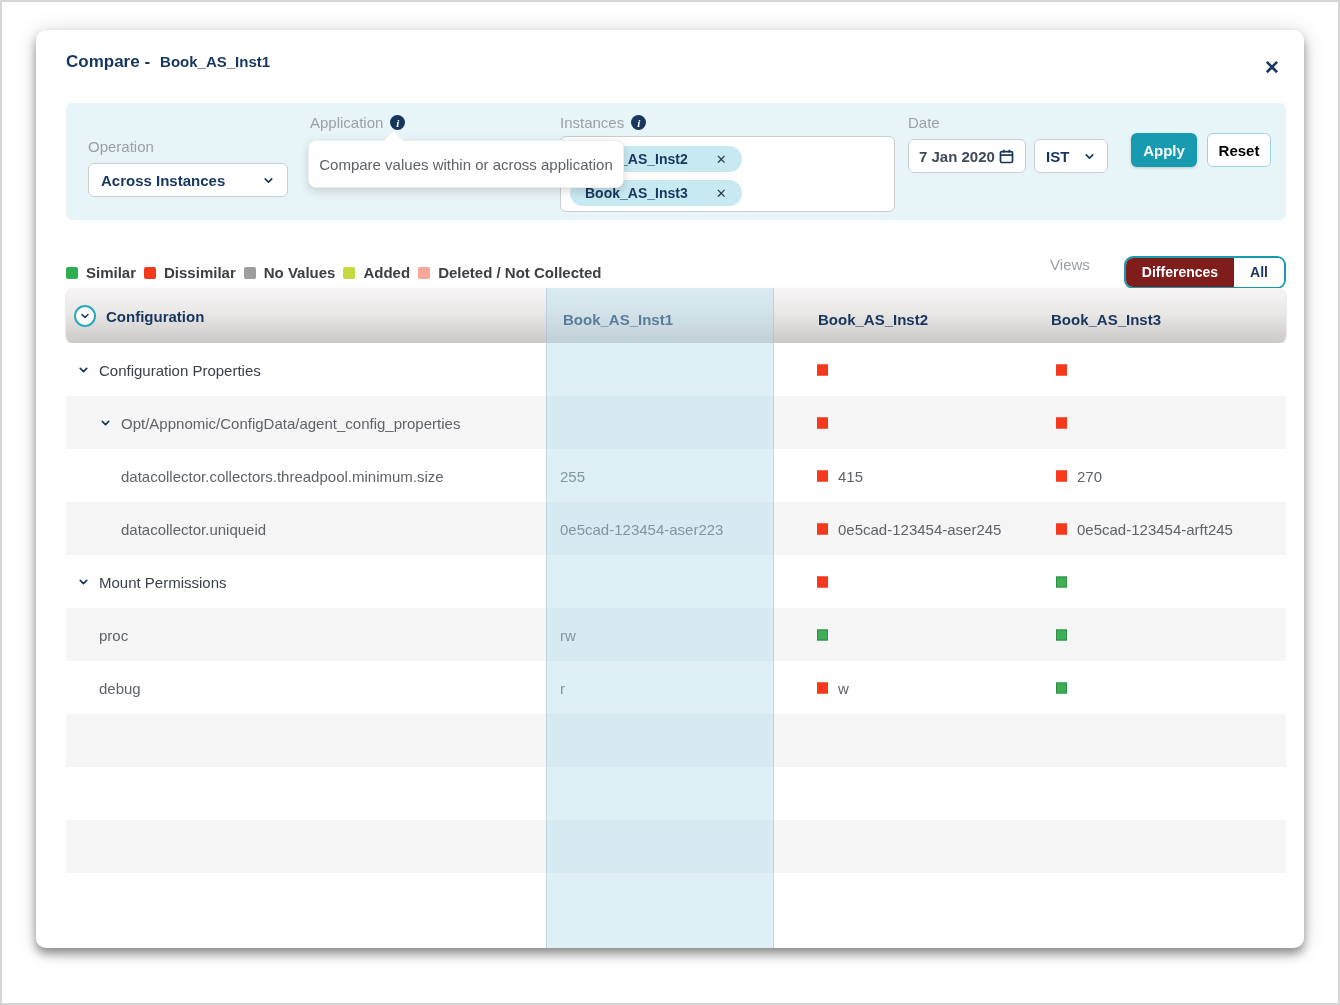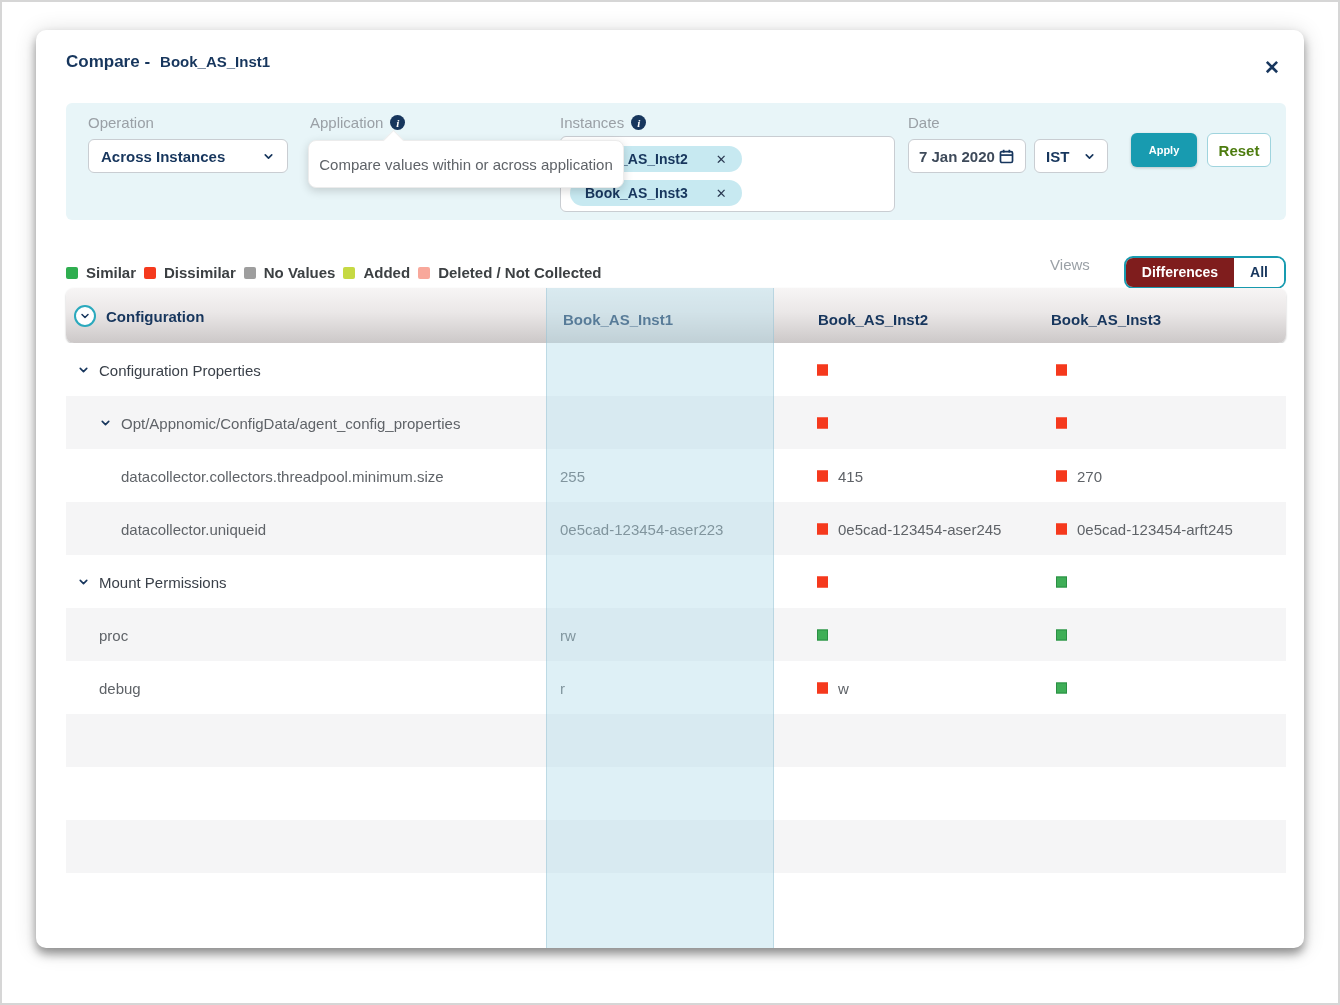--- a/index.html
+++ b/index.html
@@ -19,21 +19,21 @@
   
   .filterbar { position:absolute; left:30px; top:73px; width:1220px; height:117px; background:#e8f5f8; border-radius:6px; }
   .flabel { font-size:15px; color:#9aa0a6; }
   .fgroup { position:absolute; top:11px; }
   .labelrow { display:flex; align-items:center; gap:7px; }
   .info { width:15px; height:15px; border-radius:50%; background:#17365d; color:#fff; display:inline-flex;
           align-items:center; justify-content:center; font-size:11px; font-weight:bold; font-style:italic;
           font-family:"Liberation Serif",serif; cursor:pointer; }
   .selbox { background:#fff; border:1px solid #c9cdd2; border-radius:6px; height:34px; display:flex; align-items:center;
             justify-content:space-between; padding:16px 12px; color:#17365d; font-weight:bold; font-size:15px; margin-top:8px; cursor:pointer; }
-  .g-operation { left:22px; } .g-operation .selbox { width:200px; }
+  .g-operation { left:22px;margin-top:24px; } .g-operation .selbox { width:200px; }
   .g-application { left:244px; }
   .g-instances { left:494px; }
   .chev-navy { color:#17365d; display:flex; }
 
   .inst-box { position:absolute; left:494px; top:33px; width:335px; height:76px; background:#fff;
               border:1px solid #c9cdd2; border-radius:6px; }
   .chip { position:absolute; left:9px; height:26px; border-radius:13px; background:#c7e9f1; display:inline-flex;
           align-items:center; padding:0 15px; gap:28px; }
   .chip:nth-of-type(1) { top:9px; } .chip:nth-of-type(2) { top:43px; }
   .chip-label { font-size:14px; font-weight:bold; color:#17365d; }
@@ -49,22 +49,22 @@
   .date-row { display:flex; gap:8px; margin-top:8px; }
   .date-input { width:118px; height:34px; background:#fff; border:1px solid #c9cdd2; border-radius:6px;
                 display:flex; align-items:center; justify-content:space-between; padding:0 10px;
                 font-size:15px; font-weight:bold; color:#3e4a5a; cursor:pointer; }
   .cal { color:#17365d; display:flex; }
   .tz-box { width:74px; height:34px; background:#fff; border:1px solid #c9cdd2; border-radius:6px;
             display:flex; align-items:center; justify-content:space-between; padding:0 11px;
             font-size:15px; font-weight:bold; color:#17365d; cursor:pointer; }
 
   .btn-apply { position:absolute; left:1065px; top:30px; width:66px; height:34px; background:#189bb0; color:#fff;
-               border:none; border-radius:6px; font-size:11px; font-weight:bold; cursor:pointer; box-shadow:0 1px 3px rgba(0,0,0,.2); font-family:inherit; }
-  .btn-reset { position:absolute; left:1141px; top:30px; width:64px; height:34px; background:#fff; color:#4d7c0f;
+               border:none; border-radius:6px; font-size:15px; font-weight:bold; cursor:pointer; box-shadow:0 1px 3px rgba(0,0,0,.2); font-family:inherit; }
+  .btn-reset { position:absolute; left:1141px; top:30px; width:64px; height:34px; background:#fff; color:#000000;
                border:1px solid #9fd4de; border-radius:6px; font-size:15px; font-weight:bold; cursor:pointer; font-family:inherit; }
 
   
   .legend-row { position:absolute; left:30px; top:226px; width:1220px; height:33px; display:flex; align-items:center; }
   .legend-items { display:flex; align-items:flex-end; gap:8px;font-weight:bold; }
   .legend-item { display:flex; align-items:center; gap:8px; }
   .legend-sq { width:12px; height:12px; border-radius:2px; display:inline-block; }
   .legend-label { font-size:15px; color:#3c4043; }
   .views-wrap { margin-left:auto; display:flex; align-items:flex-start; gap:34px; }
   .views-label { font-size:15px; color:#9aa0a6; }

